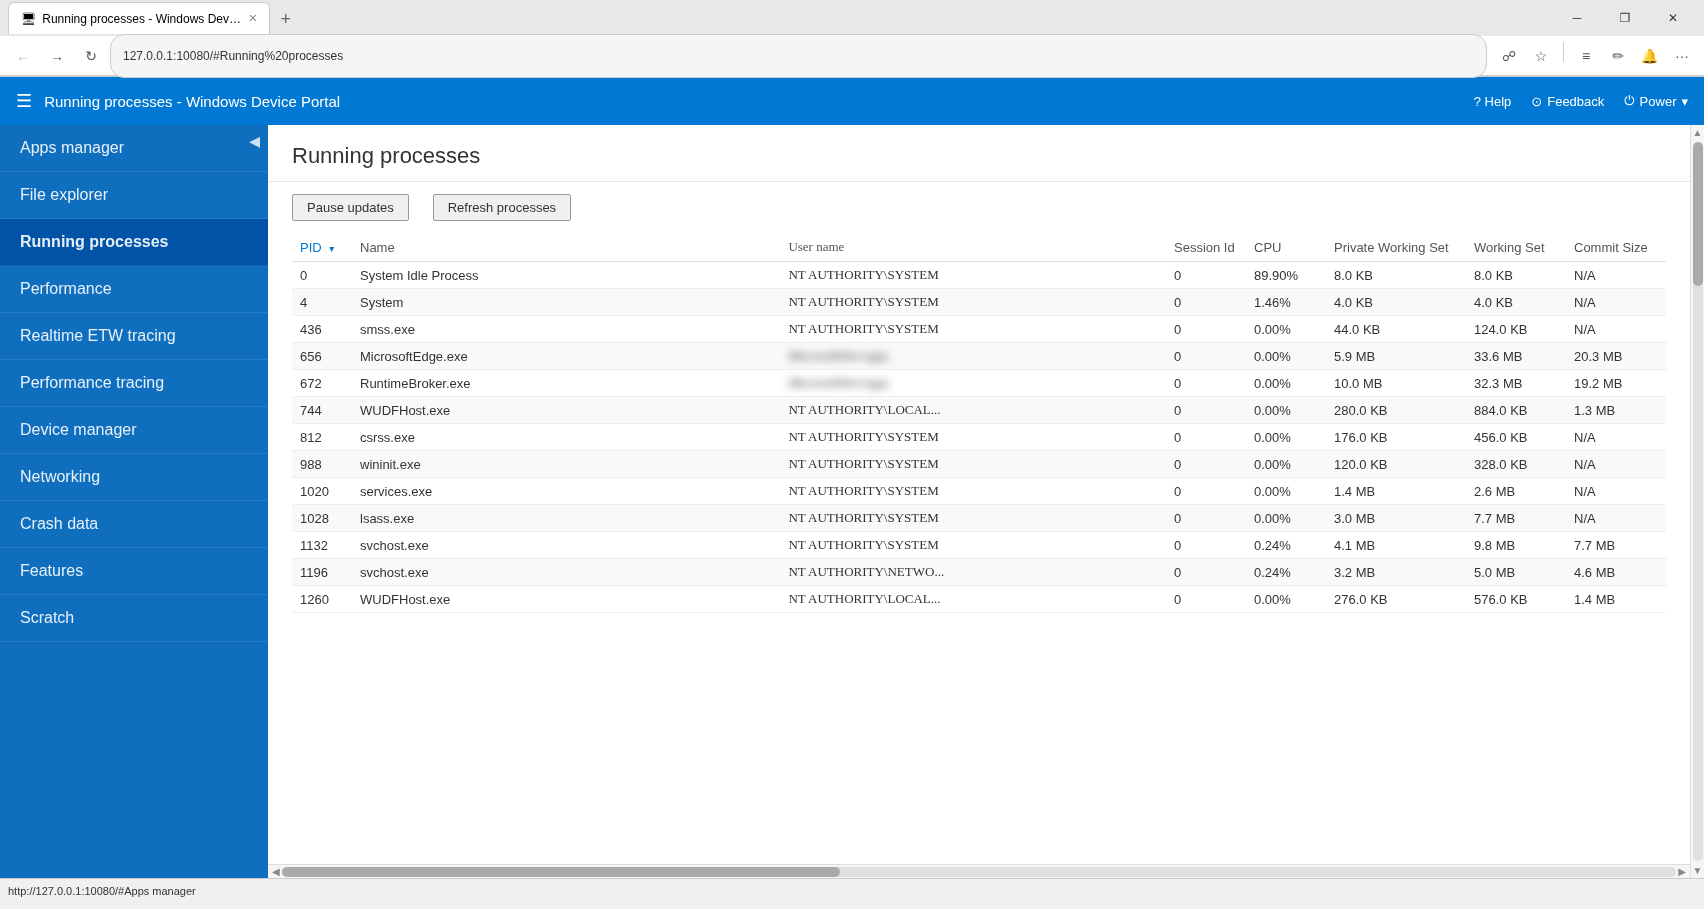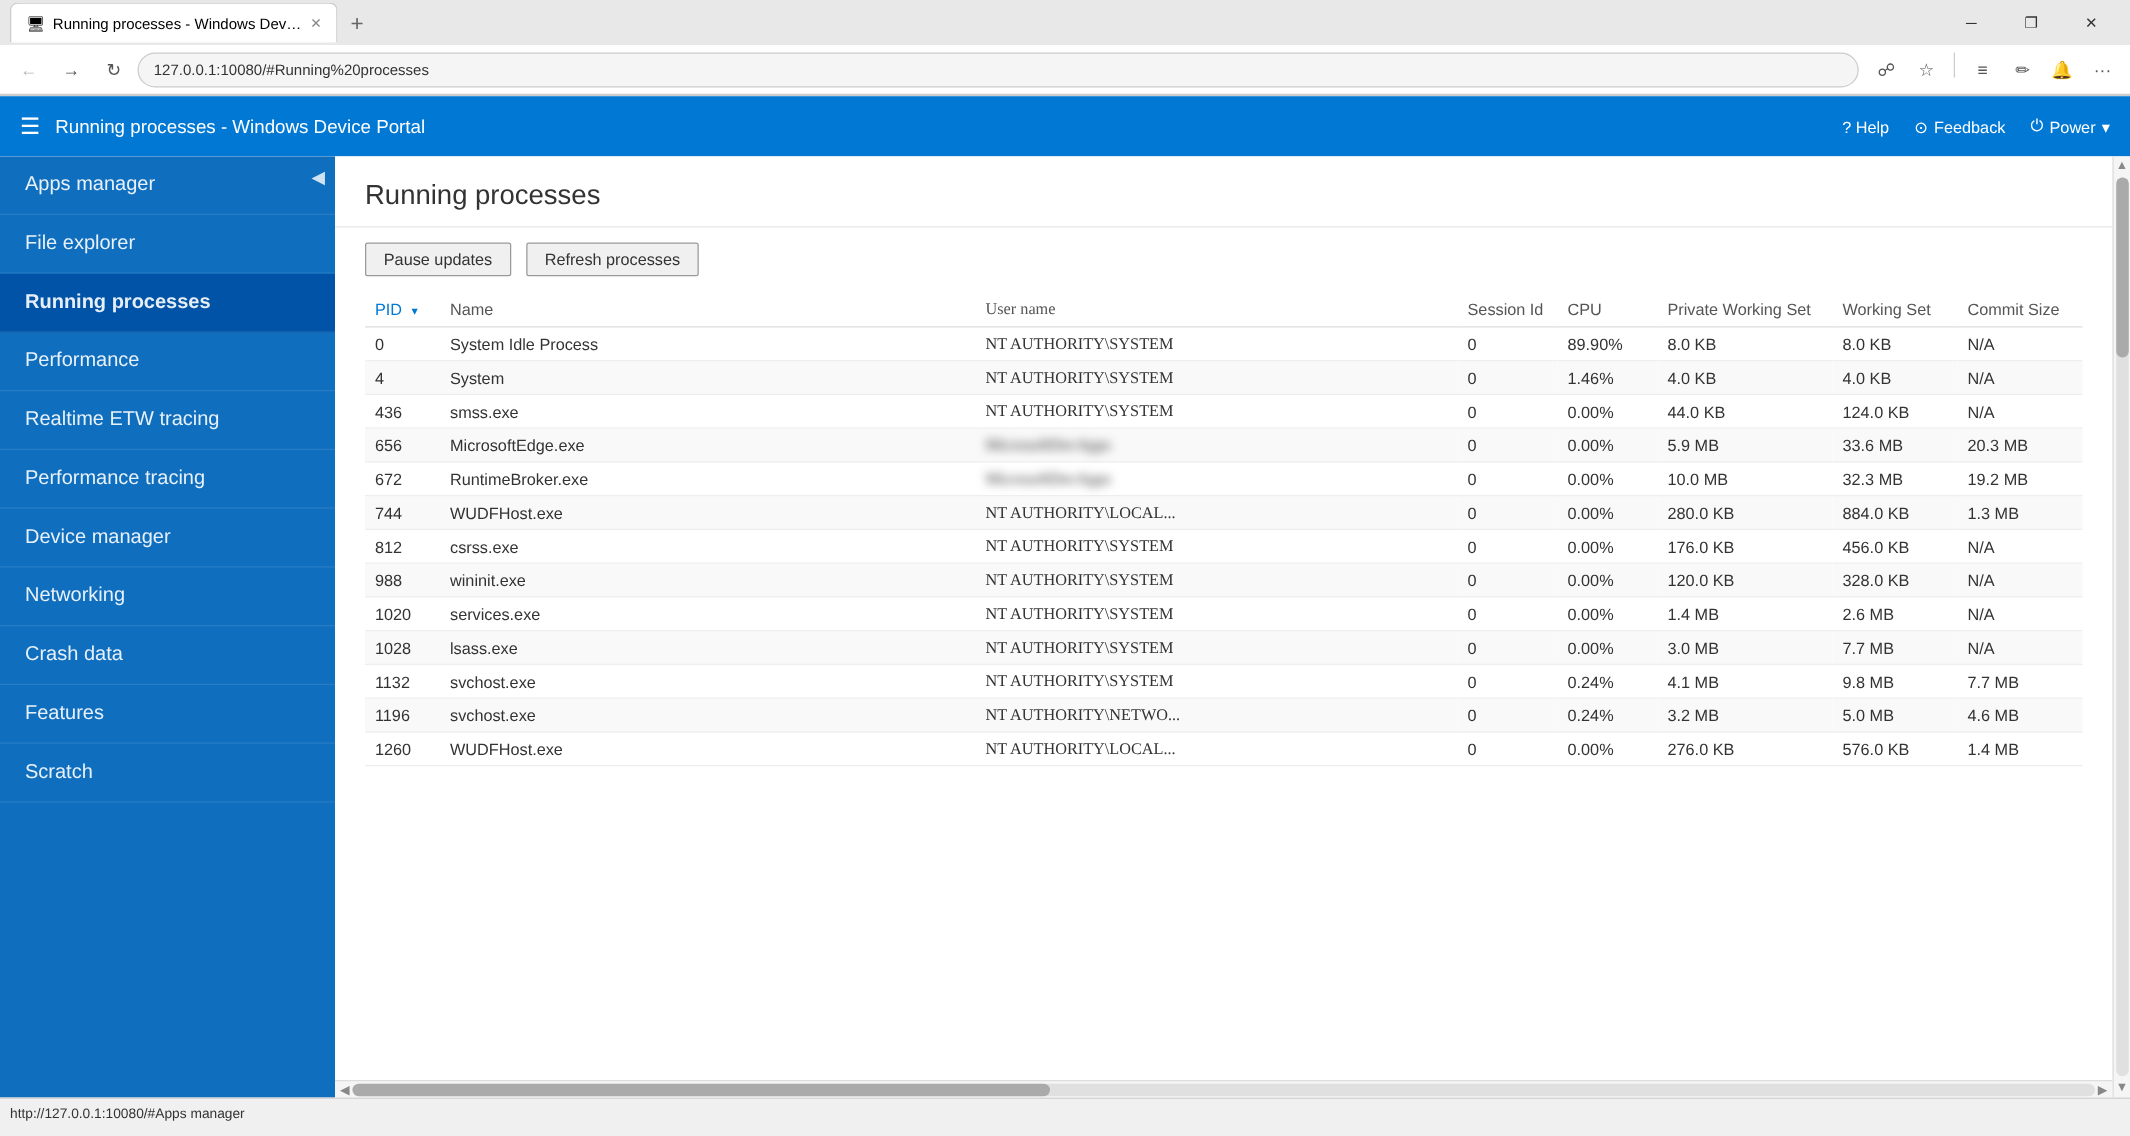--- a/index.html
+++ b/index.html
@@ -49,21 +49,21 @@
       height: 40px;
       background: #fff;
       border-bottom: 1px solid #ccc;
       padding: 0 8px;
       gap: 4px;
     }
     .nav-btn { width: 30px; height: 30px; display: flex; align-items: center; justify-content: center; border-radius: 50%; cursor: pointer; font-size: 14px; color: #555; }
     .nav-btn.disabled { color: #bbb; cursor: default; }
     .address-bar {
       flex: 1;
-      height: 28px;
+      height: 44px;
       border: 1px solid #ccc;
       border-radius: 14px;
       padding: 0 12px;
       font-size: 12px;
       color: #333;
       background: #f5f5f5;
       outline: none;
     }
     .nav-icons { display: flex; gap: 4px; margin-left: 4px; }
     .nav-icon-btn { width: 28px; height: 28px; display: flex; align-items: center; justify-content: center; cursor: pointer; color: #555; font-size: 14px; border-radius: 4px; }
@@ -140,21 +140,21 @@
     .page-title {
       font-size: 22px;
       font-weight: 300;
       padding: 18px 24px 12px;
       color: #333;
       border-bottom: 1px solid #e8e8e8;
     }
     .toolbar {
       padding: 12px 24px;
       display: flex;
-      gap: 12px;
+      gap: 24px;
       align-items: center;
     }
     .toolbar-btn {
       padding: 5px 14px;
       border: 1px solid #999;
       background: #f0f0f0;
       cursor: pointer;
       font-size: 13px;
       color: #333;
       border-radius: 2px;

